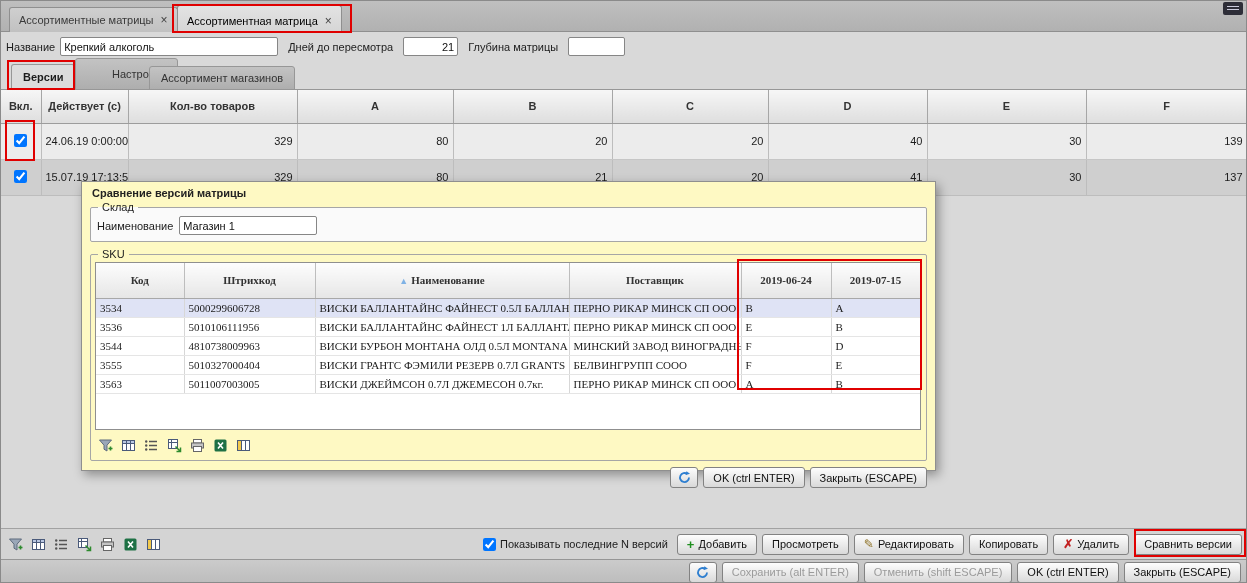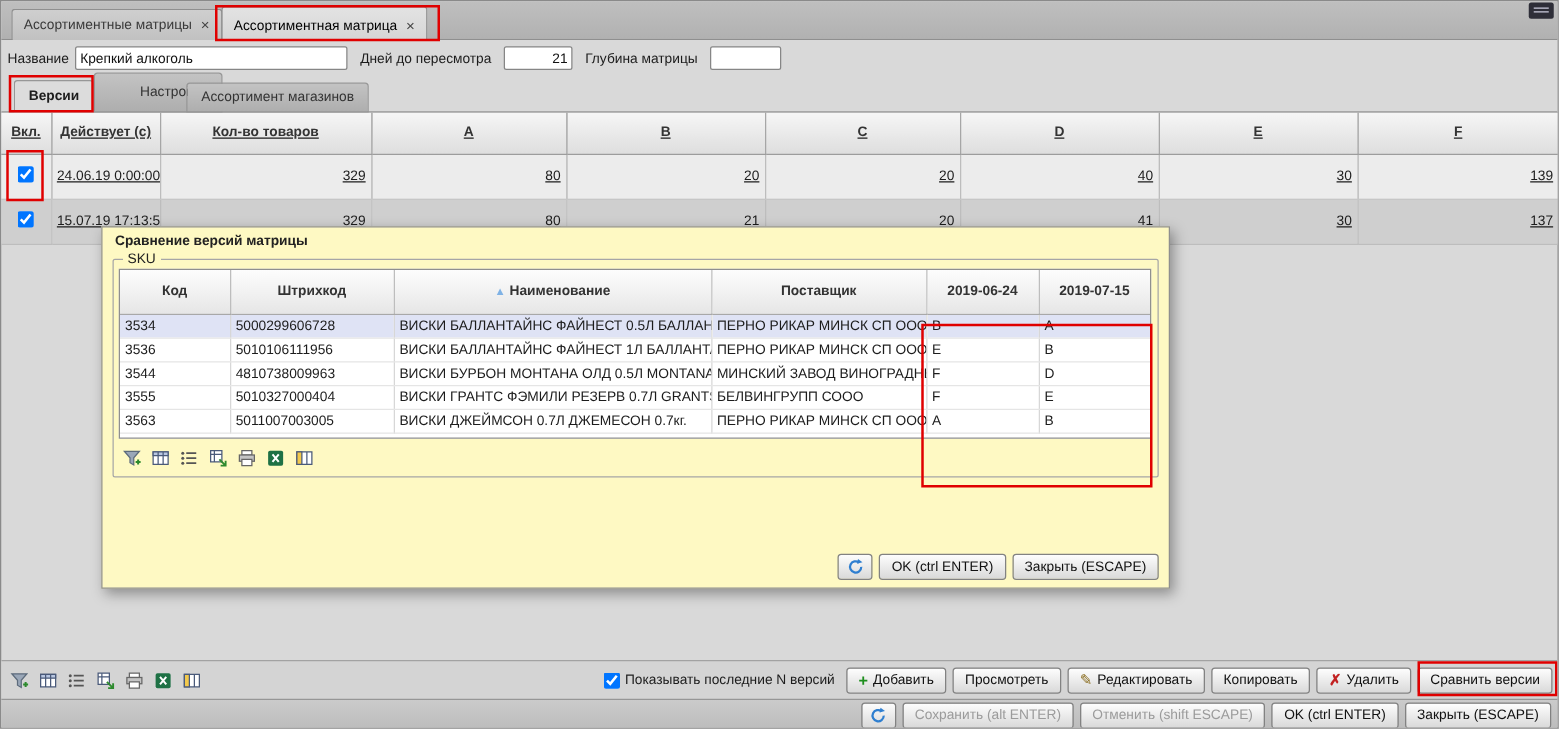--- a/index.html
+++ b/index.html
@@ -25,38 +25,38 @@
   .lbl2 { margin-left:10px !important; }
 
   
   .subtabbar { position:absolute; left:0; top:60px; width:100%; height:29px; background:#d9d9d9; border-bottom:1px solid #979797; }
   .subtab { position:absolute; bottom:-1px; display:flex; align-items:center; padding:0 11px; border:1px solid #979797; border-radius:3px 3px 0 0; cursor:pointer; white-space:nowrap; }
   .subtab-active { left:10px; height:26px; background:#dcdcdc; border-bottom-color:#dcdcdc; font-weight:bold; }
   .subtab-idle1 { left:74px; height:32px; background:linear-gradient(#c3c3c3,#aeaeae); color:#333;padding-left:36px; }
   .subtab-idle2 { left:148px; height:24px; background:linear-gradient(#c3c3c3,#aeaeae); color:#333; }
 
   
-  .vgrid { position:absolute; left:0; top:89px; width:1246px; border-collapse:collapse; table-layout:fixed;text-decoration:underline; }
+  .vgrid { position:absolute; left:0; top:89px; width:1246px; border-collapse:collapse; table-layout:fixed; }
   .vgrid th { height:33px; background:linear-gradient(#f6f6f6,#dedede); border-right:1px solid #a6a6a6; border-bottom:1px solid #9c9c9c; font-weight:bold; font-size:11px; color:#333; text-align:center; vertical-align:middle; overflow:hidden; }
   .vgrid td { height:36px; border-right:1px solid #bdbdbd; padding:0 4px; overflow:hidden; white-space:nowrap; vertical-align:middle; }
   .vrow0 td { background:#ececec; border-bottom:1px solid #c6c6c6; }
   .vrow1 td { background:#cfcfcf; border-bottom:1px solid #bdbdbd; }
   .td-num { text-align:right; }
   .td-chk { text-align:center; padding:0 !important; }
 
   
   .modal { position:absolute; left:80px; top:180px; width:855px; height:290px; background:#fef9c3; border:1px solid #8f8f8f; box-shadow:3px 4px 10px rgba(0,0,0,.35); display:flex; flex-direction:column; z-index:20; }
   .modal-title { padding:5px 10px 2px; font-weight:bold; color:#222; }
   .fs { margin:0 8px 6px; border:1px solid #a6a6a6; border-radius:2px; padding:2px 4px 5px; }
   .fs legend { padding:0 4px; margin-left:3px; color:#222; }
   .fs-sklad { background:#fafafa; }
   .fs-row { display:flex; align-items:center; padding:1px 2px; }
   .fs-row label { margin-right:6px; }
   .in-store { width:138px; }
-  .skugrid-wrap { border:1px solid #8f8f8f; background:#fff; width:826px; height:136px; overflow:hidden; }
+  .skugrid-wrap { border:1px solid #8f8f8f; background:#fff; width:826px; height:168px; overflow:hidden;font-family:Liberation Serif, serif; }
   .skugrid { border-collapse:collapse; table-layout:fixed; width:824px; }
   .skugrid th { height:35px; background:linear-gradient(#fdfdfd,#e6e6e6); border-right:1px solid #bdbdbd; border-bottom:1px solid #a8a8a8; font-weight:bold; font-size:11px; color:#333; text-align:center; vertical-align:middle; overflow:hidden; white-space:nowrap; }
   .skugrid td { height:19px; border-right:1px solid #d7d7d7; border-bottom:1px solid #e5e5e5; padding:0 4px; white-space:nowrap; overflow:hidden; vertical-align:middle; }
   .skurow-sel td { background:#dfe3f5;margin-top:15px; }
   .sort-ico { color:#7fb2e5; font-size:9px; margin-right:3px; }
   .mini-toolbar { display:flex; gap:3px; margin-top:5px; align-items:center; }
   .modal-footer { margin-top:auto; display:flex; justify-content:flex-end; align-items:center; gap:5px; padding:0 8px 6px; }
 
   
   .btn { display:inline-flex; align-items:center; justify-content:center; gap:4px; height:21px; padding:0 9px; background:linear-gradient(#fdfdfd,#d9d9d9); border:1px solid #828282; border-radius:3px; font:11px "Liberation Sans", sans-serif; color:#111; cursor:pointer; white-space:nowrap; }
@@ -161,20 +161,27 @@
         <td class="td-num">41</td>
         <td class="td-num">30</td>
         <td class="td-num">137</td>
       </tr>
     </tbody>
   </table>
 
   <div class="modal">
     <div class="modal-title">Сравнение версий матрицы</div>
 
+    <fieldset class="fs fs-sklad">
+      <legend>Склад</legend>
+      <div class="fs-row">
+        <label>Наименование</label>
+        <input class="input in-store" value="Магазин 1" style="">
+      </div>
+    </fieldset>
 
     <fieldset class="fs">
       <legend>SKU</legend>
       <div class="skugrid-wrap">
         <table class="skugrid">
           <colgroup>
             <col style="width:88px">
               <col style="width:131px">
               <col style="width:254px">
             <col style="width:172px">

